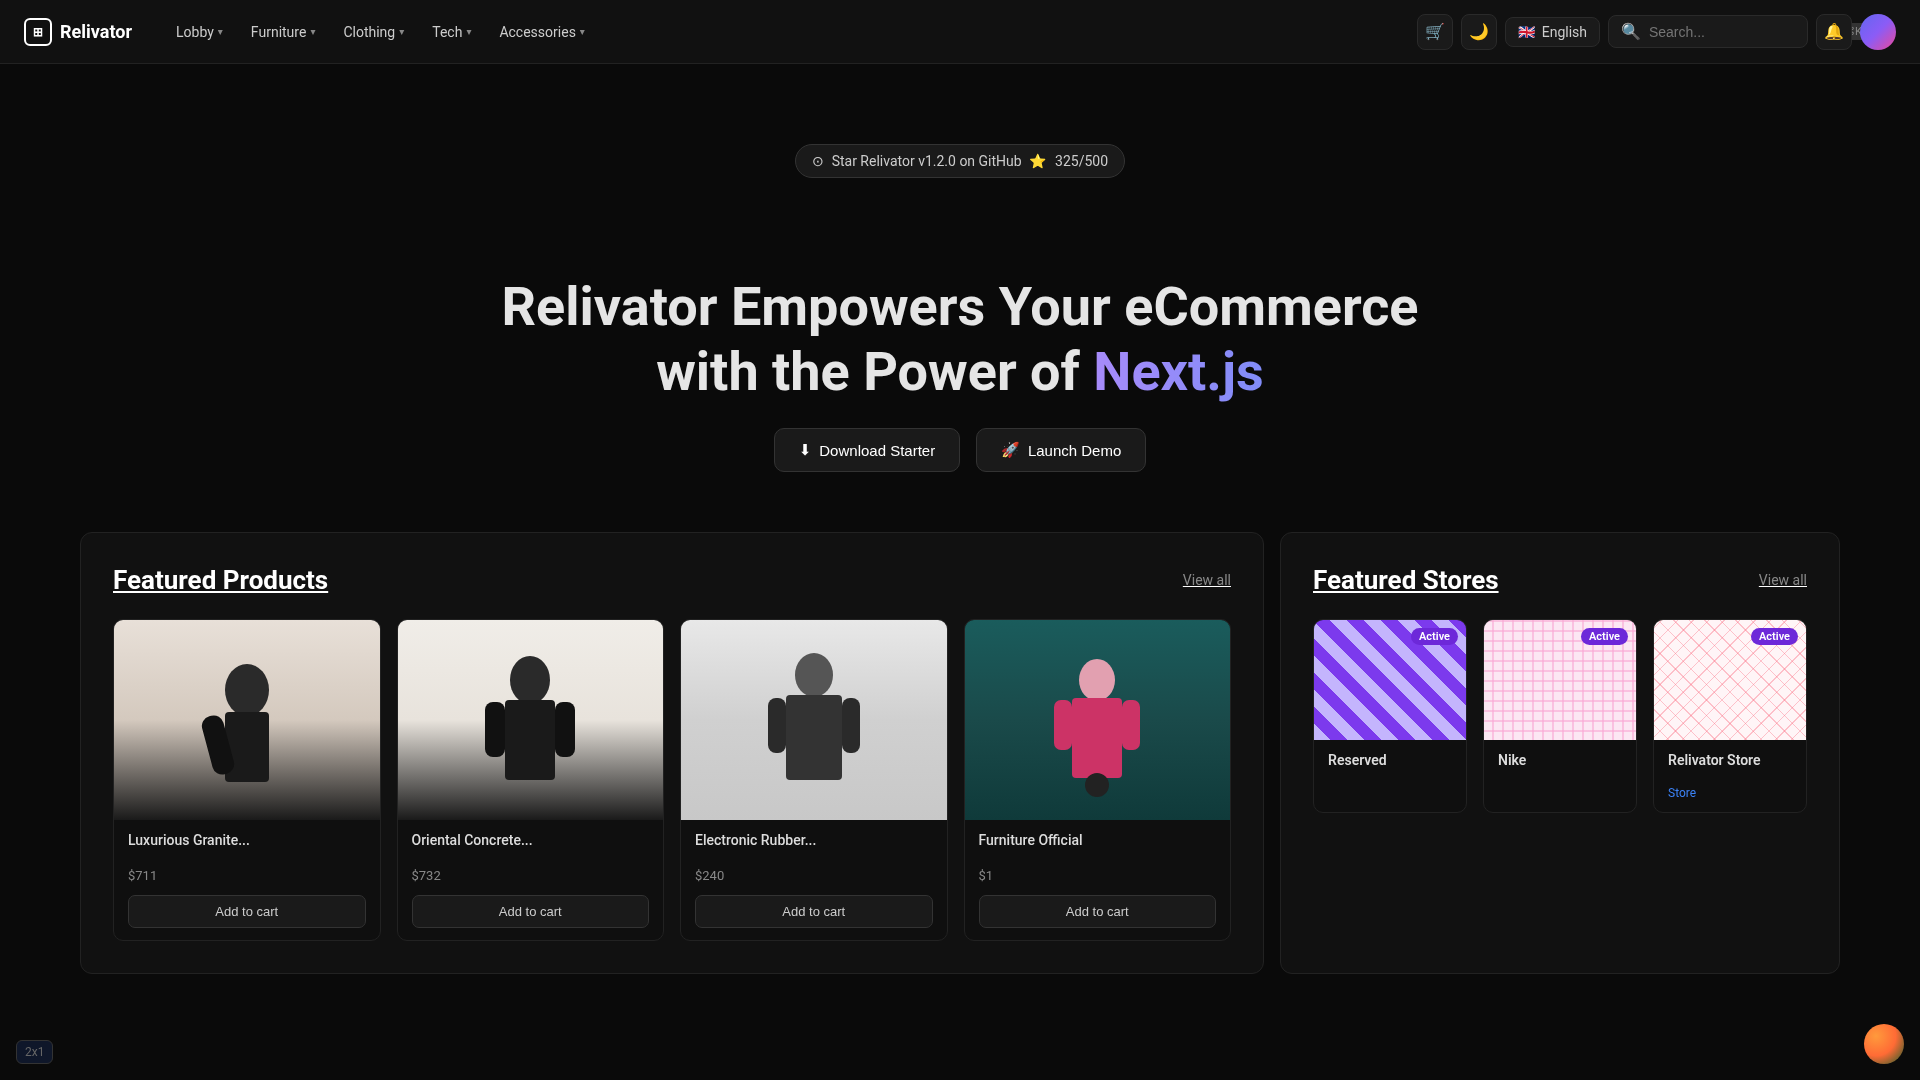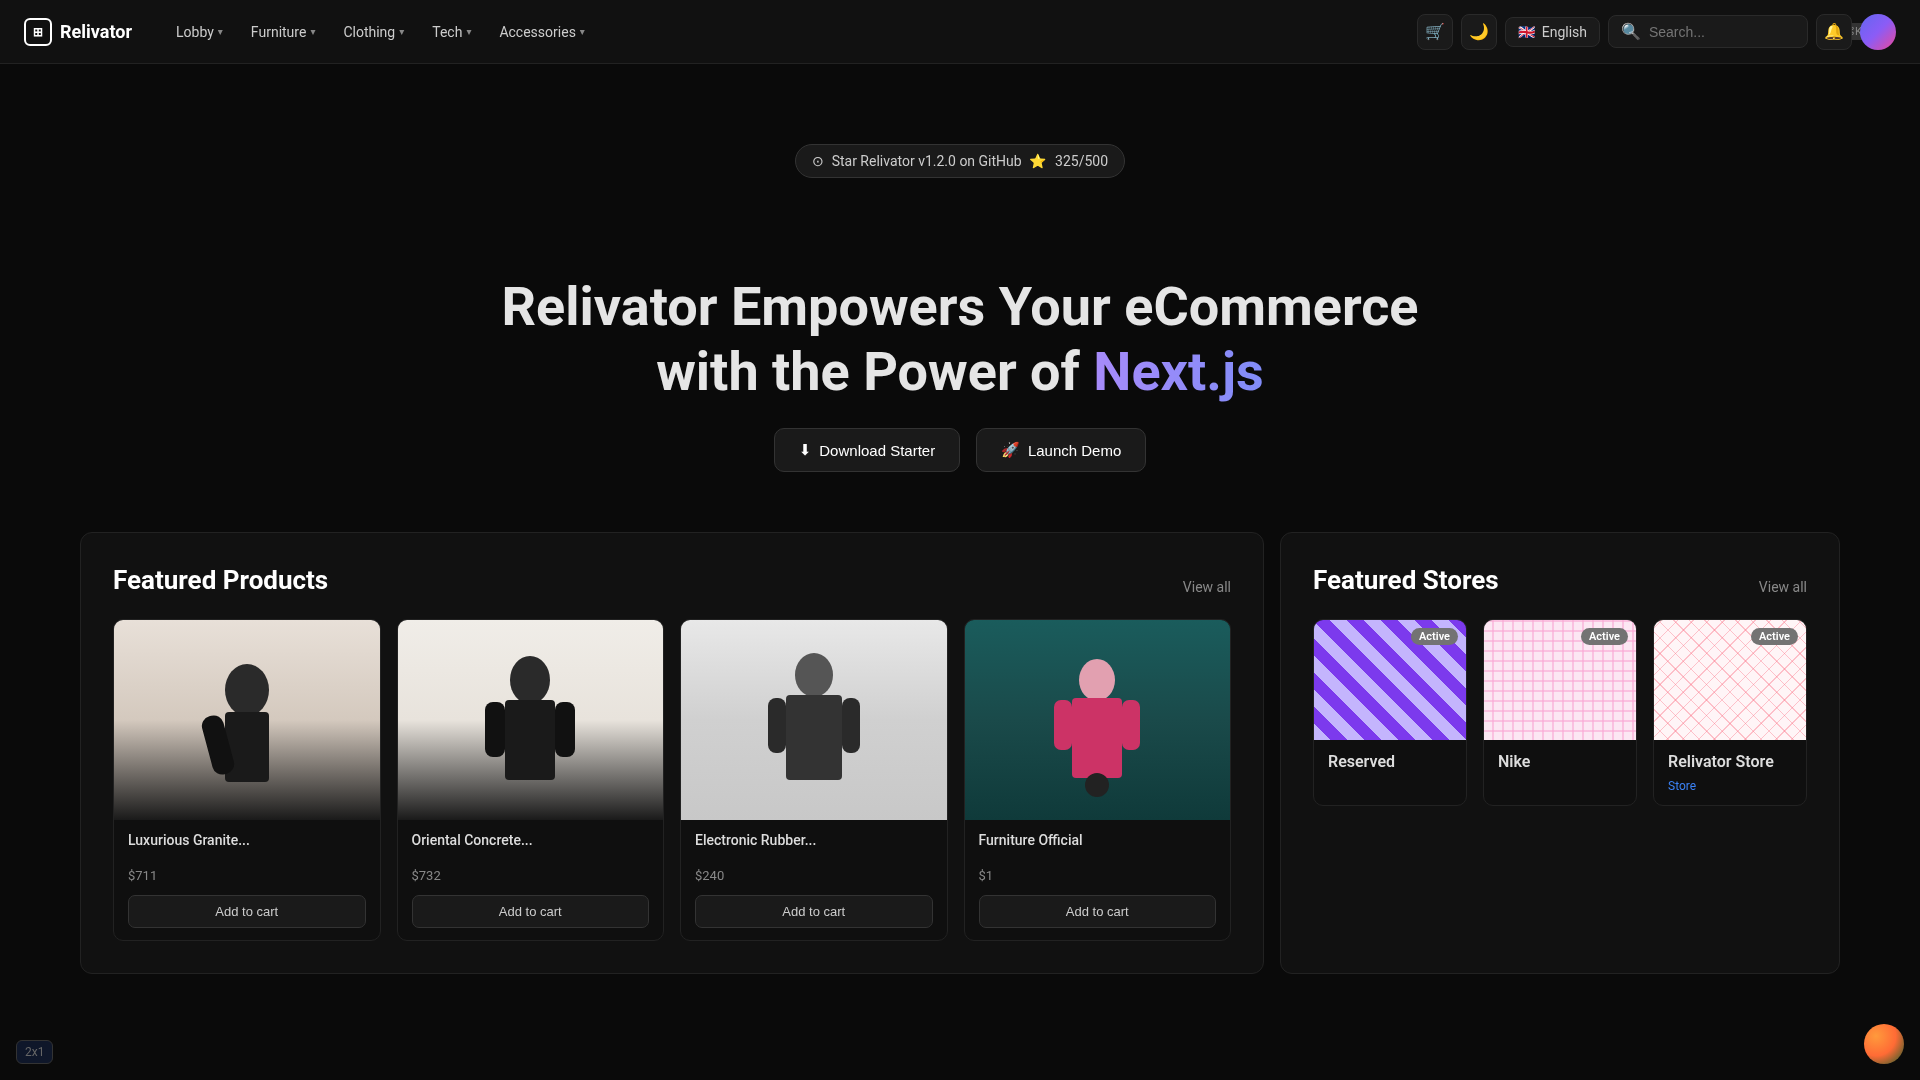--- a/index.html
+++ b/index.html
@@ -227,22 +227,23 @@
       flex: 1;
       background: #111;
       border: 1px solid #222;
       border-radius: 12px;
       padding: 32px;
       margin-right: 16px;
     }
     .section-header {
       display: flex;
       justify-content: space-between;
-      align-items: flex-end;
+      align-items: center;
       margin-bottom: 24px;
+      text-decoration: underline;
     }
     .section-title {
       font-size: 26px;
       font-weight: 700;
     }
     .view-all {
       color: #888;
       font-size: 14px;
       cursor: pointer;
       text-decoration: none;
@@ -376,35 +377,35 @@
         transparent 10px,
         rgba(251, 113, 133, 0.4) 10px,
         rgba(251, 113, 133, 0.4) 11px
       );
     }
 
     .active-badge {
       position: absolute;
       top: 8px;
       right: 8px;
-      background: #737373;
+      background: #6d28d9;
       color: #fff;
       font-size: 11px;
       font-weight: 600;
       padding: 2px 8px;
       border-radius: 12px;
     }
     .store-info {
       padding: 12px 14px;
     }
     .store-name {
-      font-size: 16px;
+      font-size: 14px;
       font-weight: 600;
       color: #ddd;
-      margin-bottom: 8px;
+      margin-bottom: 18px;
     }
     .store-type {
       font-size: 12px;
       color: #3b82f6;
     }
 
     
     .version-badge {
       position: fixed;
       bottom: 16px;

